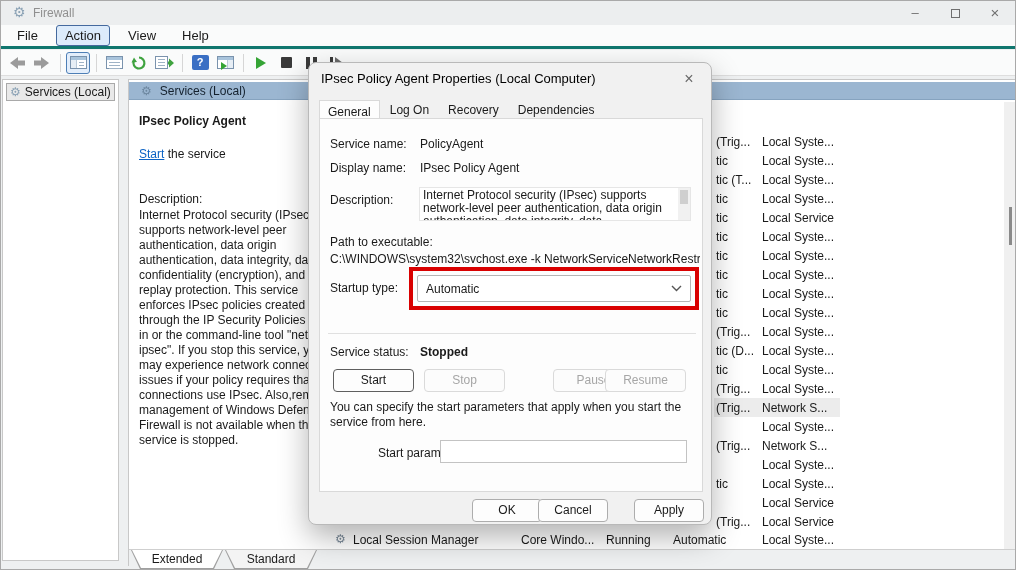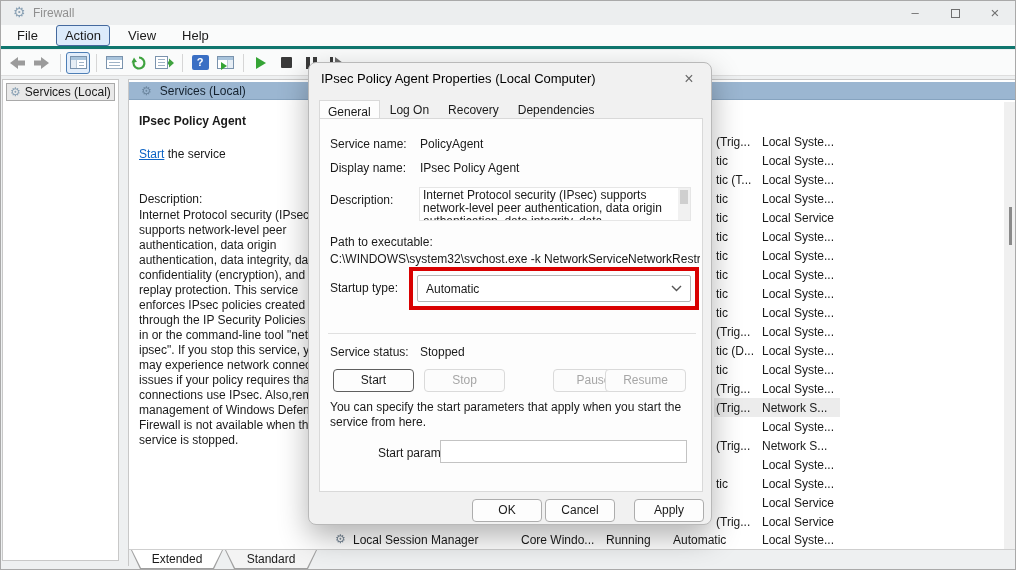--- a/index.html
+++ b/index.html
@@ -115,21 +115,21 @@
 
   .dlg-btn { position:absolute; height:23px; width:81px; background:#fdfdfd; border:1px solid #adadad; border-radius:4px; font-size:12px; text-align:center; line-height:21px; }
   .dlg-btn.primary { border-color:#5f5f5f; }
   .dlg-btn.disabled { border-color:#dadada; color:#a6a6a6; background:#fcfcfc; }
   .b-start { left:13px; top:250px; } .b-stop { left:104px; top:250px; }
   .b-pause { left:195px; top:250px;margin-left:38px; } .b-resume { left:285px; top:250px; }
 
   .note { position:absolute; left:10px; top:281px; width:366px; font-size:12px; line-height:15px; }
   .params-input { position:absolute; left:120px; top:321px; width:247px; height:23px; background:#fff; border:1px solid #c3c3c3; }
 
-  .b-ok { left:163px; top:436px; width:70px; } .b-cancel { left:236px; top:436px; width:70px; } .b-apply { left:325px; top:436px; width:70px; }
+  .b-ok { left:163px; top:436px; width:70px; } .b-cancel { left:229px; top:436px; width:70px; } .b-apply { left:325px; top:436px; width:70px; }
 
   .arrow-svg { display:block; }
 </style>
 </head>
 <body>
 
 <div class="window">
 
   <div class="titlebar">
     <span class="gear">⚙</span>
@@ -400,21 +400,21 @@
         <span class="val">Automatic</span>
         <svg width="11" height="7" viewBox="0 0 11 7">
             <path d="M1 1 L5.5 5.5 L10 1" fill="none" stroke="#555" stroke-width="1.4"></path>
           </svg>
       </div>
       <div class="red-box"></div>
 
       <div class="hsep"></div>
 
       <span class="fld-label" style="left:10px; top:226px;">Service status:</span>
-      <span class="fld-value" style="left:100px; top:226px;">Stopped</span>
+      <span class="fld-value" style="left:100px; top:226px;font-weight:bold;">Stopped</span>
 
       <div class="dlg-btn primary b-start">Start</div>
       <div class="dlg-btn disabled b-stop">Stop</div>
       <div class="dlg-btn disabled b-pause">Pause</div>
       <div class="dlg-btn disabled b-resume">Resume</div>
 
       <div class="note">You can specify the start parameters that apply when you start the service from here.</div>
 
       <span class="fld-label" style="left:10px; top:327px;margin-left:48px;">Start parameters:</span>
       <input class="params-input" type="text" value="" style="">

